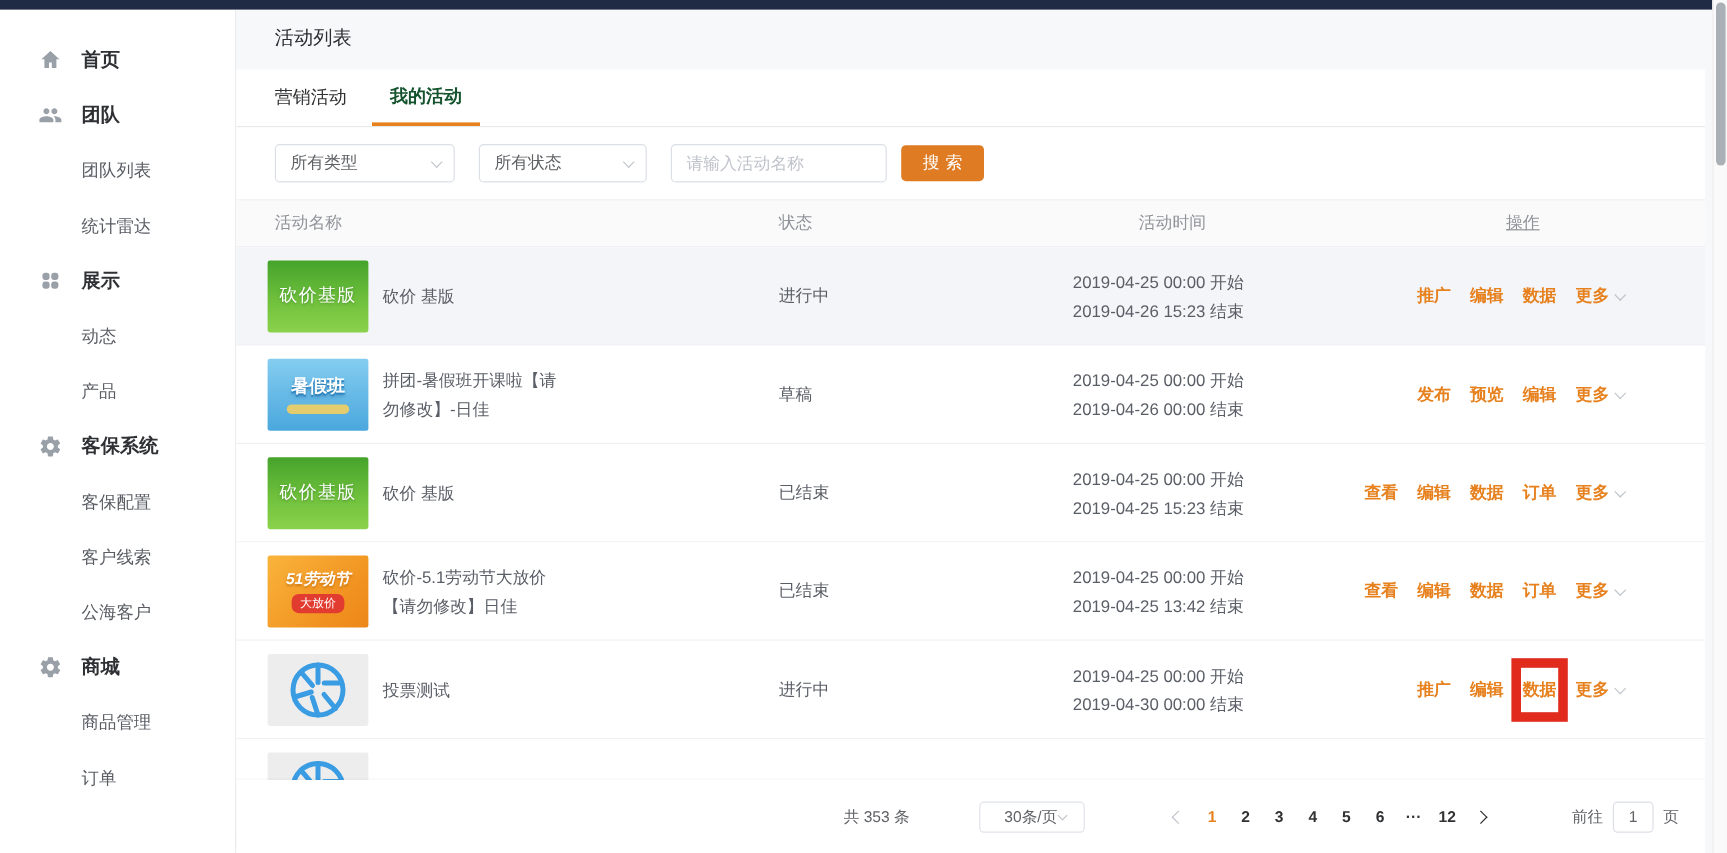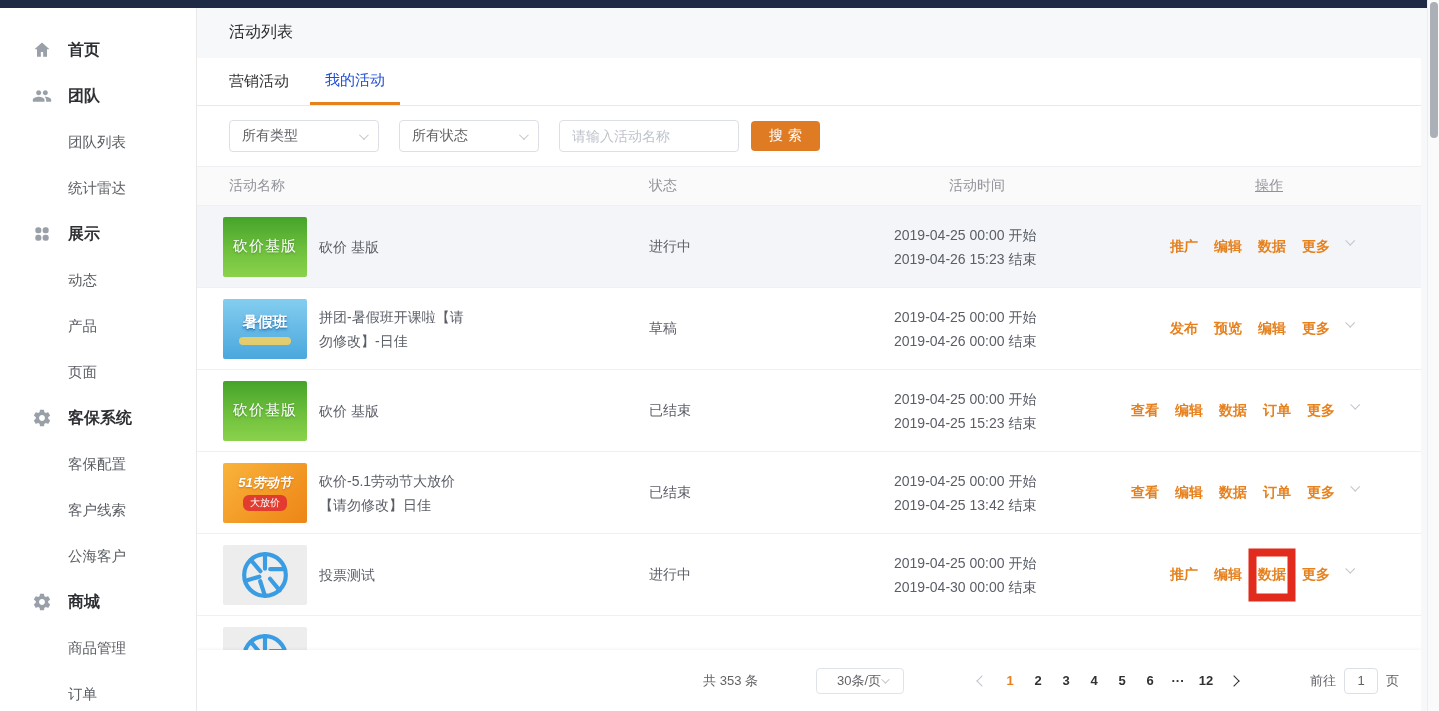--- a/index.html
+++ b/index.html
@@ -24,21 +24,21 @@
 
   
   .main { position:absolute; left:197px; top:8px; width:1242px; height:703px; background:#f7f8fa; }
   .page-title { position:absolute; left:32px; top:14px; font-size:16px; font-weight:500; color:#2b2d30; }
 
   .card { position:absolute; left:0; top:50px; width:1224px; height:653px; background:#ffffff; overflow:hidden; }
 
   
   .tabs { height:48px; border-bottom:1px solid #e7e9ec; display:flex; align-items:stretch; padding-left:32px; }
   .tab { display:flex; align-items:center; font-size:15px; color:#303133; cursor:pointer; }
-  .tab.active { padding:0 15px; margin-left:21px; color:#1d4ed8; font-weight:400; border-bottom:3px solid #e6811e; }
+  .tab.active { padding:0 15px; margin-left:21px; color:#14532d; font-weight:700; border-bottom:3px solid #e6811e; }
 
   
   .filters { height:60px; display:flex; align-items:center; padding-left:32px; }
   .select { height:32px; border:1px solid #dcdfe6; border-radius:4px; display:flex; align-items:center; justify-content:space-between; padding:0 12px; color:#606266; font-size:14px; background:#fff; cursor:pointer; }
   .select.type { width:150px; margin-right:20px; }
   .select.status { width:140px; margin-right:20px; }
   .chev { display:inline-block; width:7px; height:7px; border-right:1.4px solid #c0c4cc; border-bottom:1.4px solid #c0c4cc; transform:rotate(45deg) translateY(-2px); }
   .search-input { width:180px; height:32px; border:1px solid #dcdfe6; border-radius:4px; padding:0 12px; font-size:14px; color:#606266; margin-right:12px; outline:none; font-family:inherit; }
   .search-input::placeholder { color:#bfc3cb; }
   .search-btn { height:30px; padding:0 13px 0 18px; background:#df7b22; color:#fff; border:none; border-radius:4px; font-size:14px; letter-spacing:5px; cursor:pointer; font-family:inherit; }
@@ -61,21 +61,21 @@
   .thumb.summer .t-band { width:52px; height:8px; background:#f3cf62; border-radius:4px; margin-top:5px; opacity:.9; }
   .thumb.labor { background:linear-gradient(135deg,#f9b43c 0%,#f19220 70%,#ec8618 100%); }
   .thumb.labor .t-txt { color:#fff; font-size:13px; font-weight:800; font-style:italic; text-shadow:0 1px 2px rgba(180,90,0,.6); }
   .thumb.labor .t-sub { color:#fff; font-size:10px; background:#e23c30; border-radius:6px; padding:1px 7px; margin-top:3px; }
   .thumb.vote { background:#ededed; }
   .name-text { max-width:150px; line-height:24px; color:#5a5e66; }
   .cell-status { width:245px; flex:none; }
   .cell-time { width:237px; flex:none; line-height:24px; }
   .cell-actions { flex:1; display:flex; justify-content:flex-end; align-items:center; padding-right:68px; gap:16px; }
   .act { color:#e6811e; font-weight:600; text-decoration:none; cursor:pointer; white-space:nowrap; }
-  .more { display:flex; align-items:flex-start; gap:16px; }
+  .more { display:flex; align-items:center; gap:5px; }
   .more .chev { transform:rotate(45deg) translateY(-1px); }
   .hl-wrap { position:relative; display:inline-block; }
   .red-box { position:absolute; left:50%; top:50%; transform:translate(-50%,-50%); width:47px; height:53px; border:8px solid #e02b1d; pointer-events:none; z-index:3; }
 
   
   .pagebar { position:absolute; left:0; bottom:0; width:1224px; height:61px; background:#fff; box-shadow:0 -1px 3px rgba(0,0,0,.05); display:flex; align-items:center; justify-content:flex-end; padding-right:22px; z-index:2; font-size:13px; color:#606266;gap:42px; }
   .total { margin-right:16px; }
   .psize { width:88px; height:26px; border:1px solid #e0e3e9; border-radius:4px; display:flex; align-items:center; justify-content:center; padding:0 8px 0 12px; cursor:pointer; margin-right:22px; color:#606266; }
   .psize .chev { width:6px; height:6px; }
   .pager { display:flex; align-items:center; margin-right:20px; }
@@ -121,23 +121,20 @@
             <rect x="12.8" y="12.8" width="7.2" height="7.2" rx="3"></rect>
           </svg></span>
       <span class="label">展示</span>
     </div>
     <div class="side-item lvl2">
       <span class="label">动态</span>
     </div>
     <div class="side-item lvl2">
       <span class="label">产品</span>
     </div>
-    <div class="side-item lvl2">
-      <span class="label">页面</span>
-    </div>
     <div class="side-item lvl1">
       <span class="ico"><svg viewBox="0 0 24 24">
             <path d="M19.4 13c.04-.33.06-.66.06-1s-.02-.67-.07-1l2.1-1.65c.19-.15.24-.42.12-.64l-2-3.46c-.12-.22-.39-.3-.61-.22l-2.49 1c-.52-.4-1.08-.73-1.69-.98l-.38-2.65C14.46 2.18 14.25 2 14 2h-4c-.25 0-.46.18-.49.42l-.38 2.65c-.61.25-1.17.59-1.69.98l-2.49-1c-.23-.09-.49 0-.61.22l-2 3.46c-.13.22-.07.49.12.64L4.56 11c-.05.33-.07.66-.07 1s.02.67.07 1l-2.1 1.65c-.19.15-.24.42-.12.64l2 3.46c.12.22.39.3.61.22l2.49-1c.52.4 1.08.73 1.69.98l.38 2.65c.03.24.24.42.49.42h4c.25 0 .46-.18.49-.42l.38-2.65c.61-.25 1.17-.59 1.69-.98l2.49 1c.23.09.49 0 .61-.22l2-3.46c.12-.22.07-.49-.12-.64L19.4 13zM12 15.5c-1.93 0-3.5-1.57-3.5-3.5s1.57-3.5 3.5-3.5 3.5 1.57 3.5 3.5-1.57 3.5-3.5 3.5z"></path>
           </svg></span>
       <span class="label">客保系统</span>
     </div>
     <div class="side-item lvl2">
       <span class="label">客保配置</span>
     </div>
     <div class="side-item lvl2">

